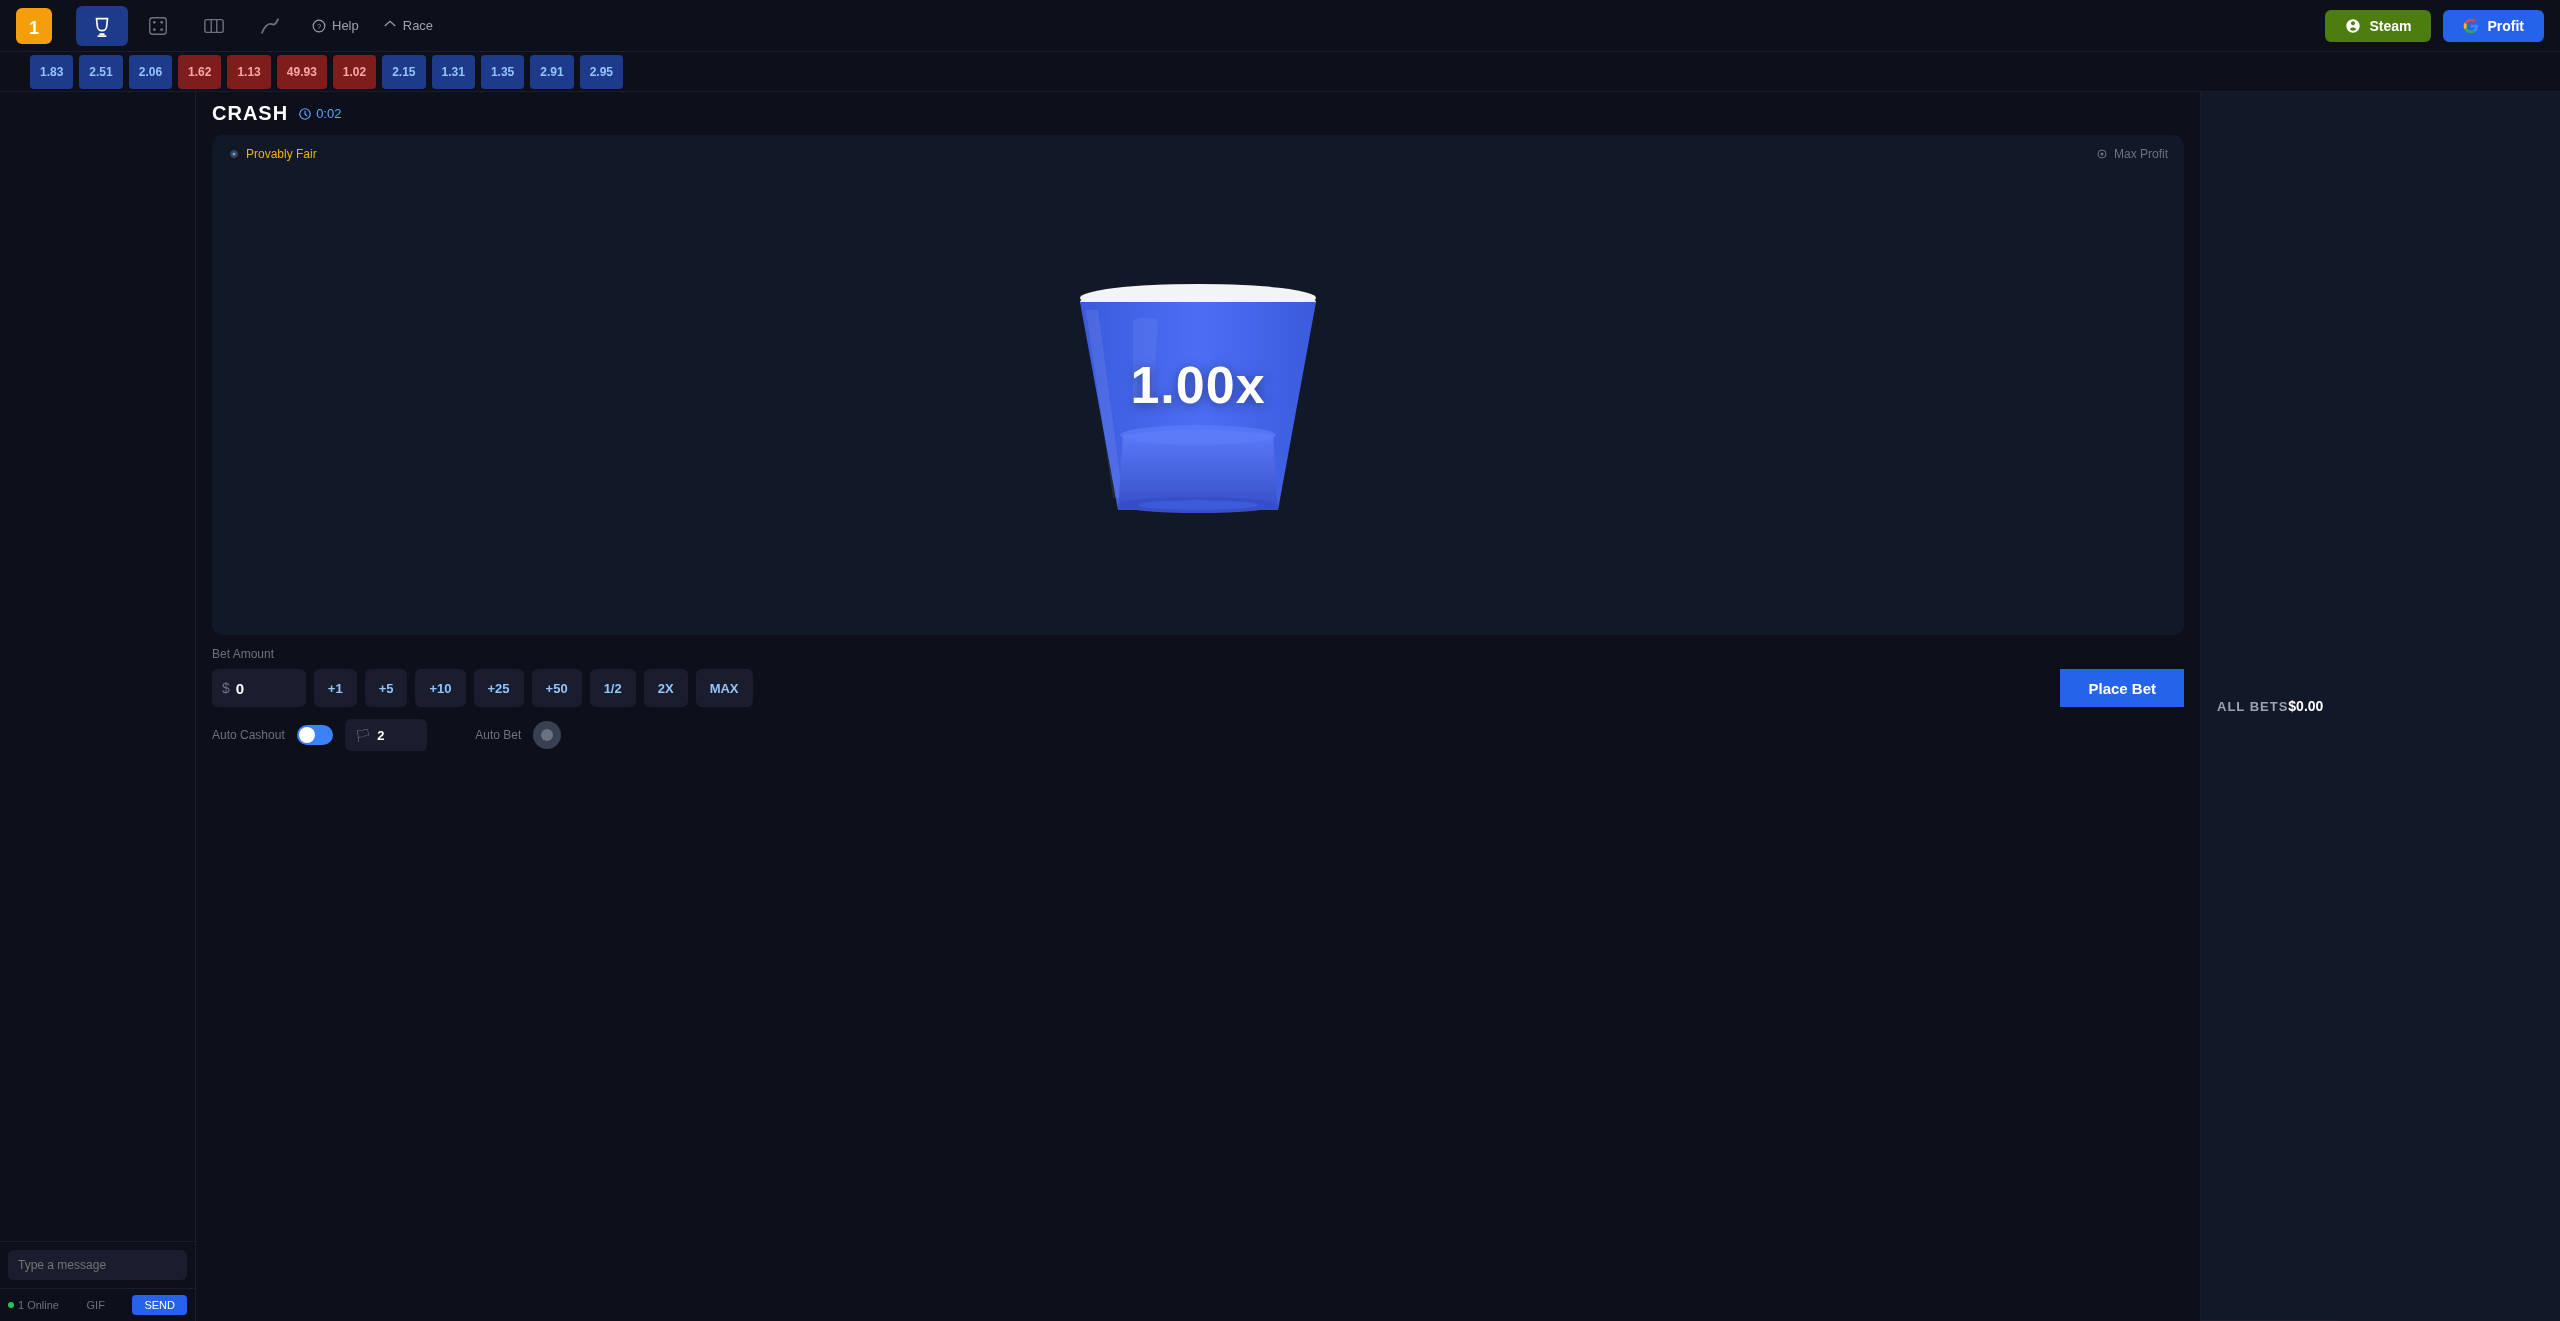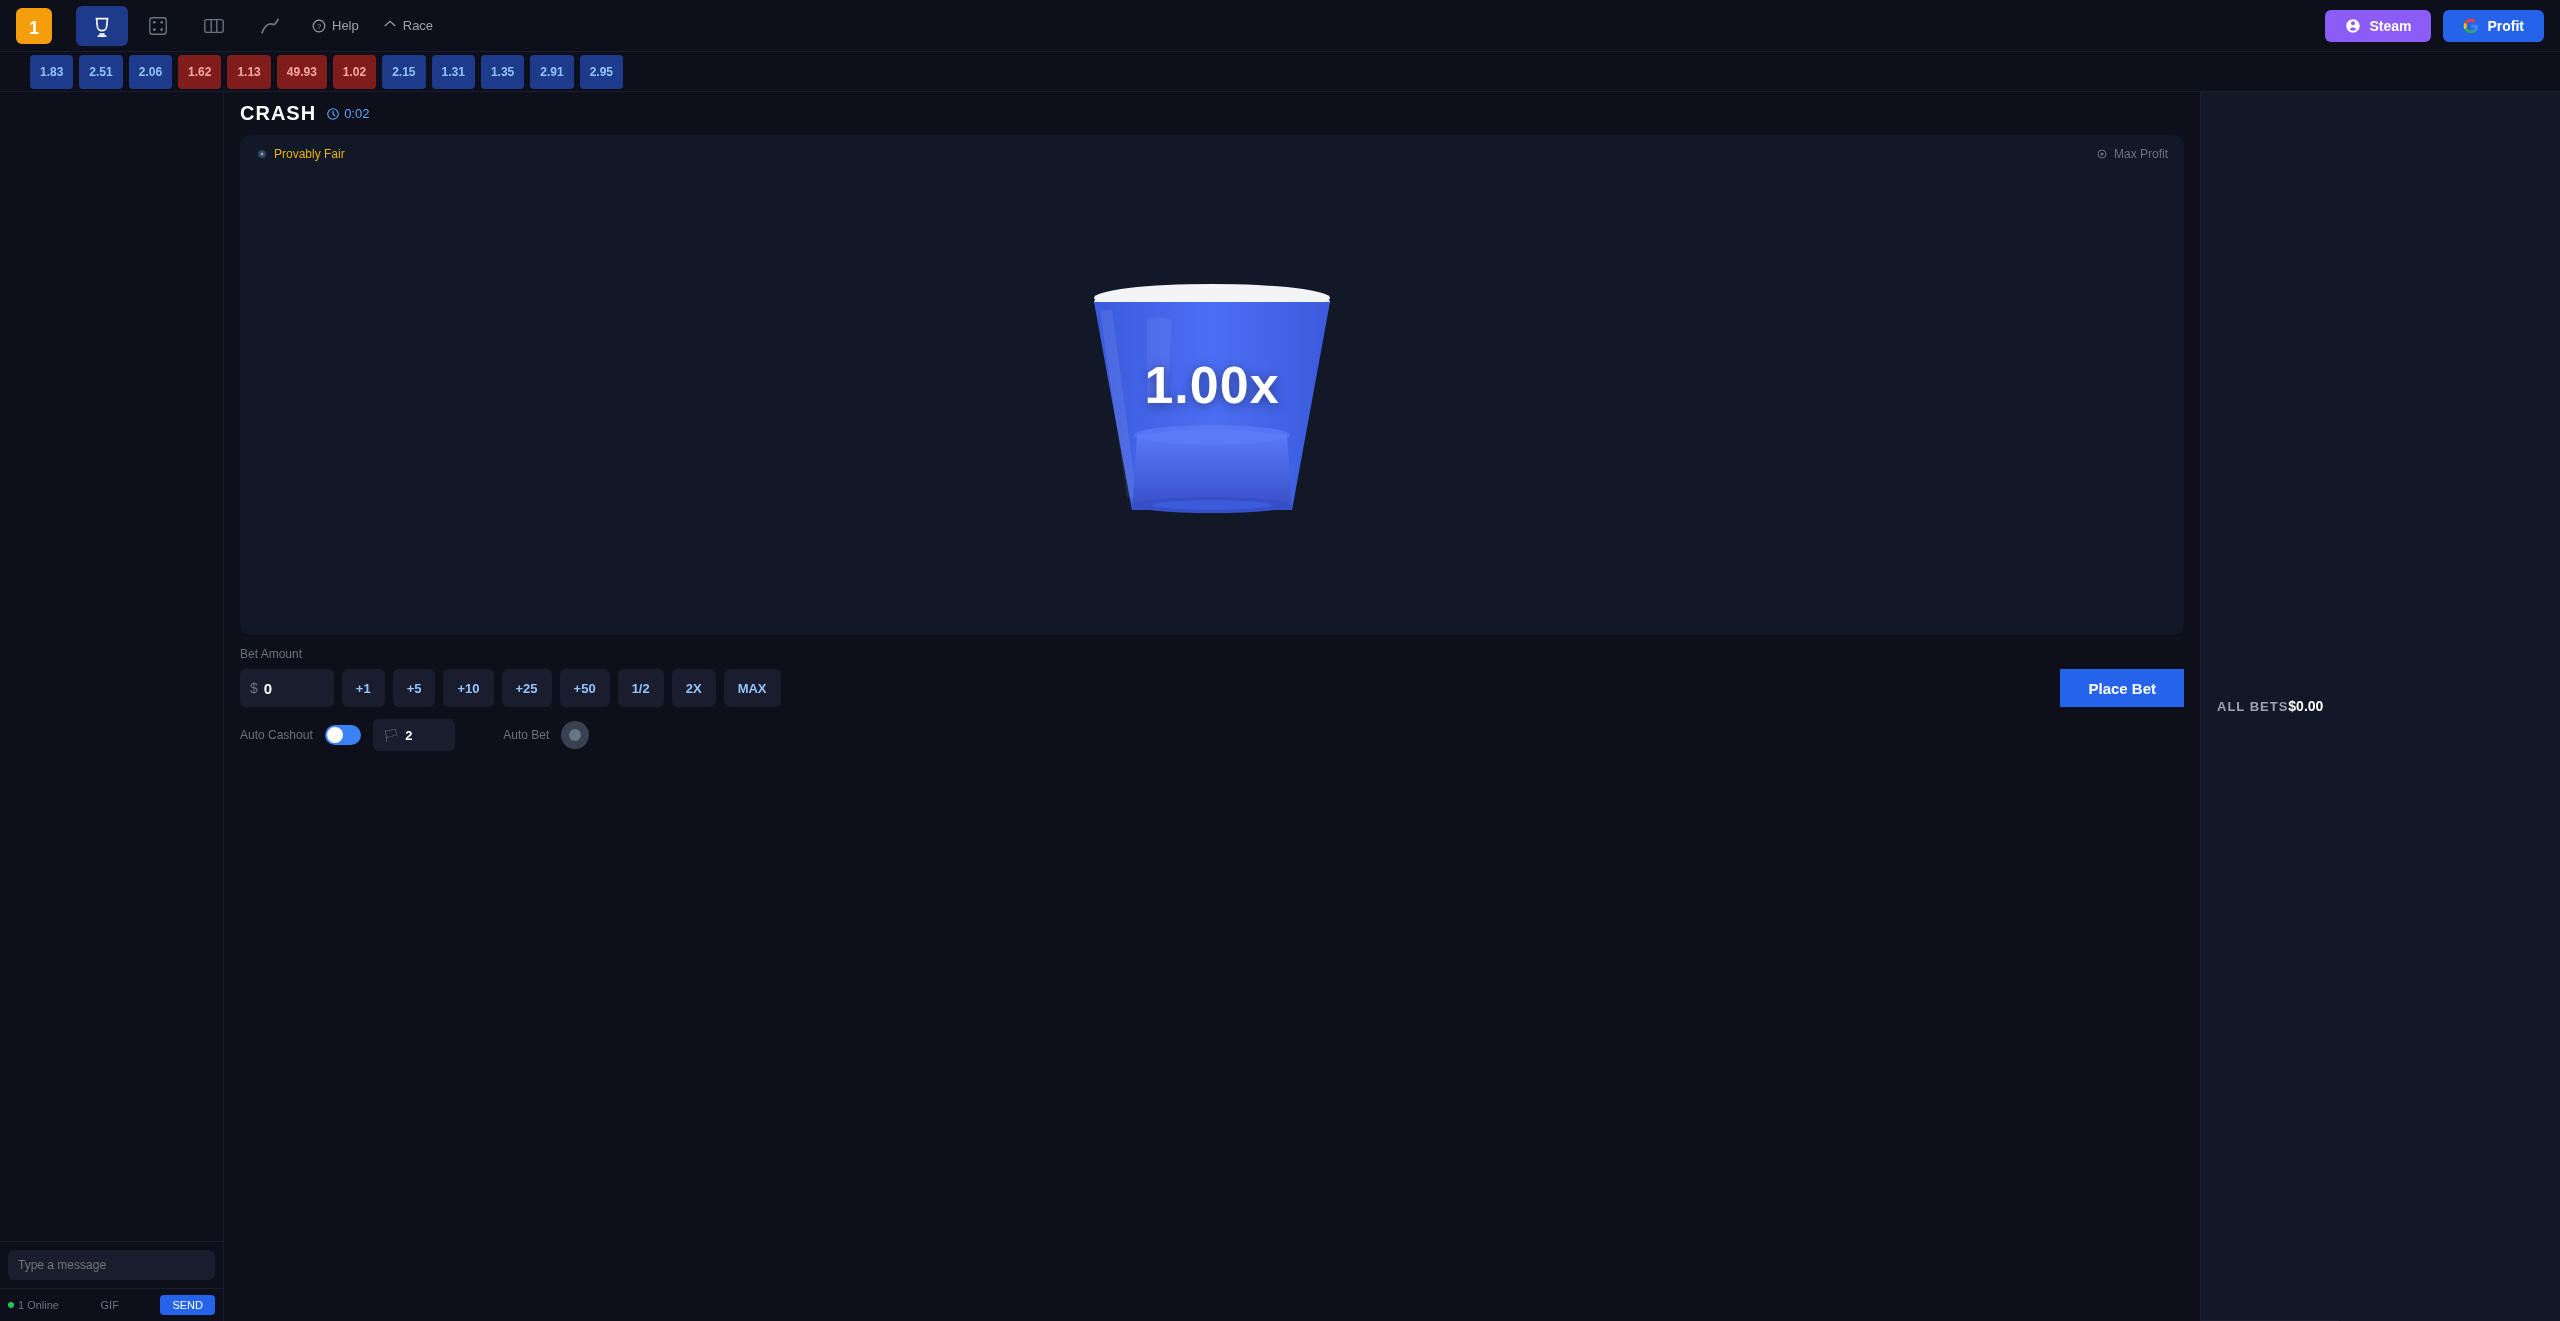--- a/index.html
+++ b/index.html
@@ -78,21 +78,21 @@
     .header-right {
       margin-left: auto;
       display: flex;
       align-items: center;
       gap: 12px;
     }
     .steam-btn {
       display: flex;
       align-items: flex-start;
       gap: 8px;
-      background: #8b5cf6;
+      background: #4d7c0f;
       color: #fff;
       border: none;
       border-radius: 6px;
       padding: 8px 20px;
       font-size: 14px;
       font-weight: 600;
       cursor: pointer;
     }
     .google-btn {
       display: flex;
@@ -135,21 +135,21 @@
     .ticker-badge.red { background: #7f1d1d; color: #fca5a5; }
 
     
     .main-layout {
       display: flex;
       height: calc(1321px - 52px - 40px);
     }
 
     
     .left-panel {
-      width: 224px;
+      width: 196px;
       background: #0d0f1a;
       border-right: 1px solid #1a1d2e;
       display: flex;
       flex-direction: column;
       flex-shrink: 0;
     }
     .chat-area {
       flex: 1;
       overflow: hidden;
     }

